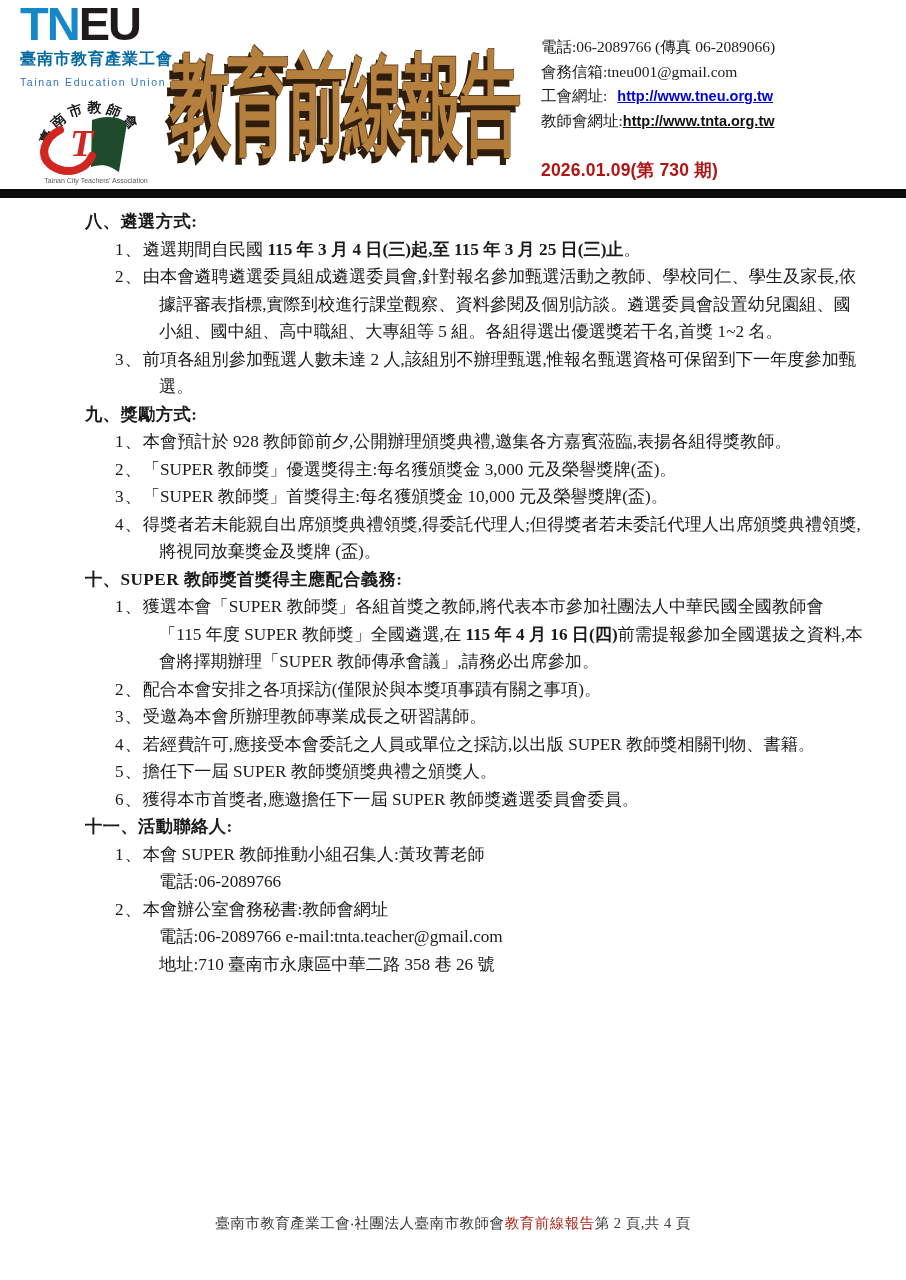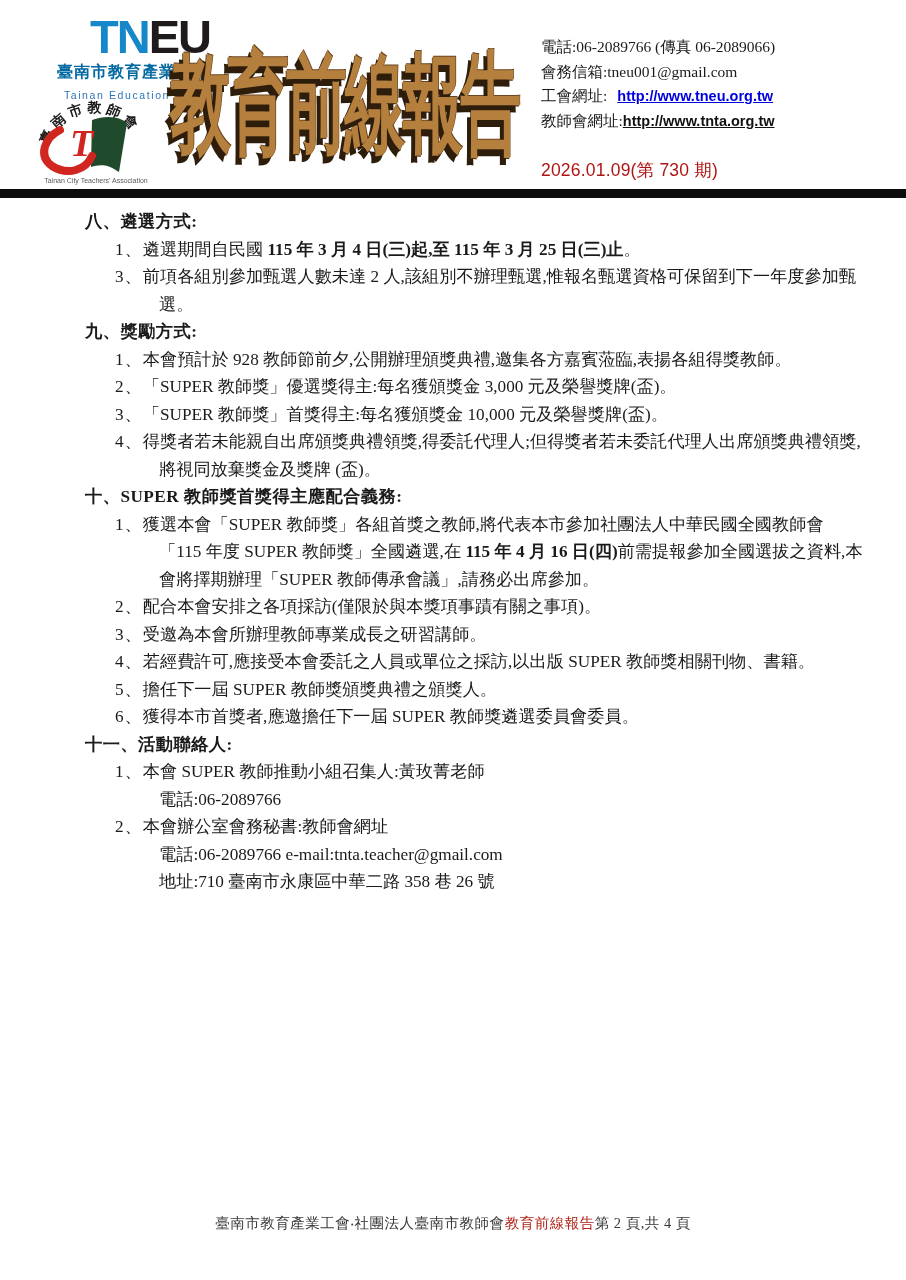--- a/index.html
+++ b/index.html
@@ -5,21 +5,21 @@
   * { margin:0; padding:0; box-sizing:border-box; }
   html,body { background:#e8e8e8; }
   .page {
     position:relative; width:906px; height:1280px; margin:0 auto;
     background:#ffffff; overflow:hidden;
     font-family:"Liberation Serif","DejaVu Serif",serif;
     color:#1a1a1a;
   }
 
   
-  .logo-block { position:absolute; left:20px; top:14px; width:190px;text-align:right; }
+  .logo-block { position:absolute; left:20px; top:1px; width:190px; }
   .logo-acronym { font-family:"Liberation Sans","DejaVu Sans",sans-serif; font-weight:bold; font-size:47px; line-height:46px; letter-spacing:-2px; }
   .logo-acronym .tn { color:#1688c9; }
   .logo-acronym .eu { color:#1f1b1c; }
   .logo-org-zh { font-size:16px; font-weight:bold; color:#0369a1; letter-spacing:1px; margin-top:2px; font-family:"Liberation Sans","DejaVu Sans",sans-serif; }
   .logo-org-en { font-size:10.5px; color:#2e75b6; letter-spacing:1.6px; margin-top:6px; font-family:"Liberation Sans","DejaVu Sans",sans-serif; font-weight:normal; }
 
   .badge { position:absolute; left:24px; top:90px; width:140px; height:96px; }
 
   .main-title {
     position:absolute; left:170px; top:28px; width:380px; height:150px;
@@ -27,21 +27,21 @@
     color:#b5803e; letter-spacing:-4px;
     transform:scaleX(0.66) scaleY(1.18); transform-origin:left top;
     text-shadow:-6px 6px 0 #2e1d0b, -1px 1px 0 #4a2f12, 1px -1px 0 #6b4520;
     line-height:130px;
   }
 
   .contact { position:absolute; left:541px; top:35px; width:362px; font-size:15.5px; line-height:24.6px; }
   .contact .row { white-space:nowrap; }
   .contact a.link-blue { color:#0000dd; text-decoration:underline; font-weight:bold; margin-left:10px; font-family:"Liberation Sans","DejaVu Sans",sans-serif; font-size:14.5px;}
   .contact a.link-black { color:#111; text-decoration:underline; font-weight:bold; font-family:"Liberation Sans","DejaVu Sans",sans-serif; font-size:14.5px;}
-  .issue { position:absolute; left:541px; top:158px; font-size:17.5px; font-weight:normal; color:#b01513; font-family:"Liberation Sans","DejaVu Sans",sans-serif; letter-spacing:0.2px; }
+  .issue { position:absolute; left:541px; top:158px; font-size:17.5px; font-weight:bold; color:#b01513; font-family:"Liberation Sans","DejaVu Sans",sans-serif; letter-spacing:0.2px; }
 
   .black-bar { position:absolute; left:0; top:189px; width:906px; height:9px; background:#0c0c0c; }
 
   
   .doc-body { position:absolute; left:85px; top:208px; width:778px; font-size:17.2px; line-height:27.5px; }
   .sec-heading { font-weight:bold; letter-spacing:0.5px; }
   .item { padding-left:74px; text-indent:-44px; }
   .item.sub { text-indent:0; }
   .item .num { letter-spacing:1px; }
   .run-b { font-weight:bold; }
@@ -82,20 +82,21 @@
       <div class="row"><span>工會網址:</span><a class="link-blue" href="#">http://www.tneu.org.tw</a></div>
       <div class="row"><span>教師會網址:</span><a class="link-black" href="#">http://www.tnta.org.tw</a></div>
     </div>
   <div class="issue">2026.01.09(第 730 期)</div>
 
   <div class="black-bar"></div>
 
   <div class="doc-body" id="doc-body">
       <div class="sec-heading">八、遴選方式:</div>
       <div class="item"><span class="num">1、</span><span class="run">遴選期間自民國 </span><span class="run-b">115 年 3 月 4 日(三)起,至 115 年 3 月 25 日(三)止</span><span class="run">。</span></div>
+      <div class="item"><span class="num">2、</span><span class="run">由本會遴聘遴選委員組成遴選委員會,針對報名參加甄選活動之教師、學校同仁、學生及家長,依據評審表指標,實際到校進行課堂觀察、資料參閱及個別訪談。遴選委員會設置幼兒園組、國小組、國中組、高中職組、大專組等 5 組。各組得選出優選獎若干名,首獎 1~2 名。</span></div>
       <div class="item"><span class="num">3、</span><span class="run">前項各組別參加甄選人數未達 2 人,該組別不辦理甄選,惟報名甄選資格可保留到下一年度參加甄選。</span></div>
       <div class="sec-heading">九、獎勵方式:</div>
       <div class="item"><span class="num">1、</span><span class="run">本會預計於 928 教師節前夕,公開辦理頒獎典禮,邀集各方嘉賓蒞臨,表揚各組得獎教師。</span></div>
       <div class="item"><span class="num">2、</span><span class="run">「SUPER 教師獎」優選獎得主:每名獲頒獎金 3,000 元及榮譽獎牌(盃)。</span></div>
       <div class="item"><span class="num">3、</span><span class="run">「SUPER 教師獎」首獎得主:每名獲頒獎金 10,000 元及榮譽獎牌(盃)。</span></div>
       <div class="item"><span class="num">4、</span><span class="run">得獎者若未能親自出席頒獎典禮領獎,得委託代理人;但得獎者若未委託代理人出席頒獎典禮領獎,將視同放棄獎金及獎牌 (盃)。</span></div>
       <div class="sec-heading">十、SUPER 教師獎首獎得主應配合義務:</div>
       <div class="item"><span class="num">1、</span><span class="run">獲選本會「SUPER 教師獎」各組首獎之教師,將代表本市參加社團法人中華民國全國教師會「115 年度 SUPER 教師獎」全國遴選,在 </span><span class="run-b">115 年 4 月 16 日(四)</span><span class="run">前需提報參加全國選拔之資料,本會將擇期辦理「SUPER 教師傳承會議」,請務必出席參加。</span></div>
       <div class="item"><span class="num">2、</span><span class="run">配合本會安排之各項採訪(僅限於與本獎項事蹟有關之事項)。</span></div>
       <div class="item"><span class="num">3、</span><span class="run">受邀為本會所辦理教師專業成長之研習講師。</span></div>

